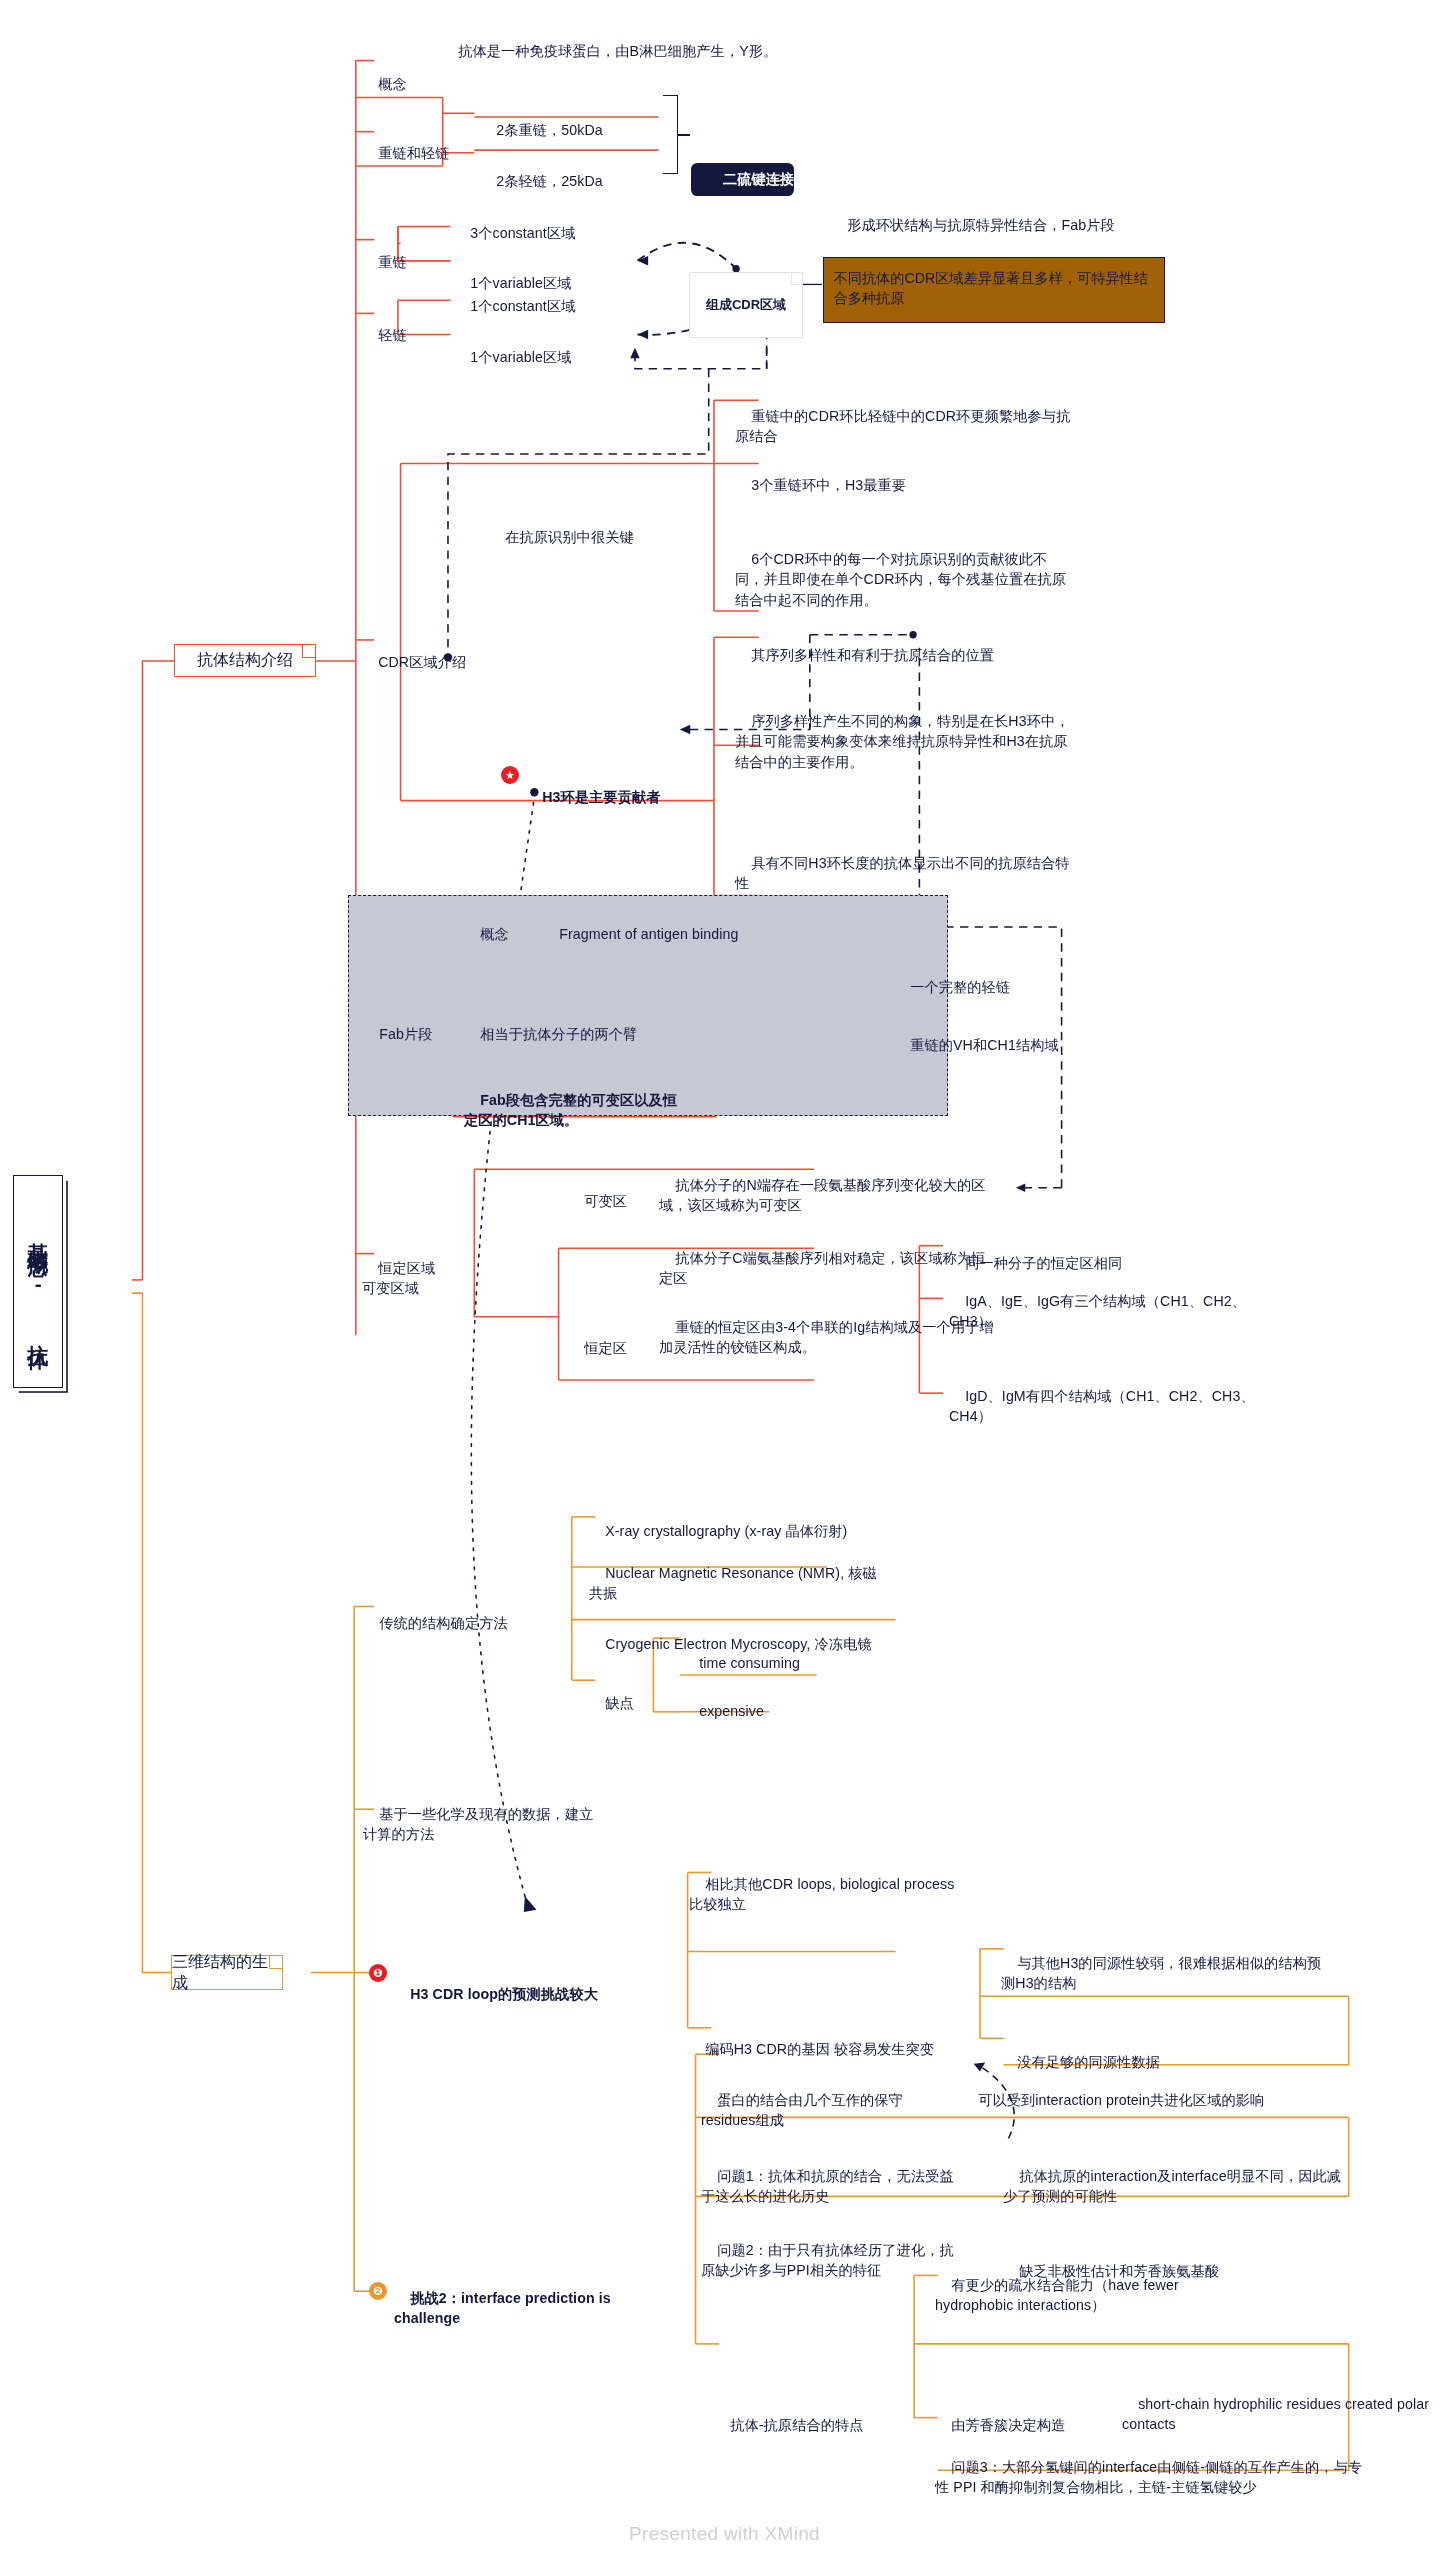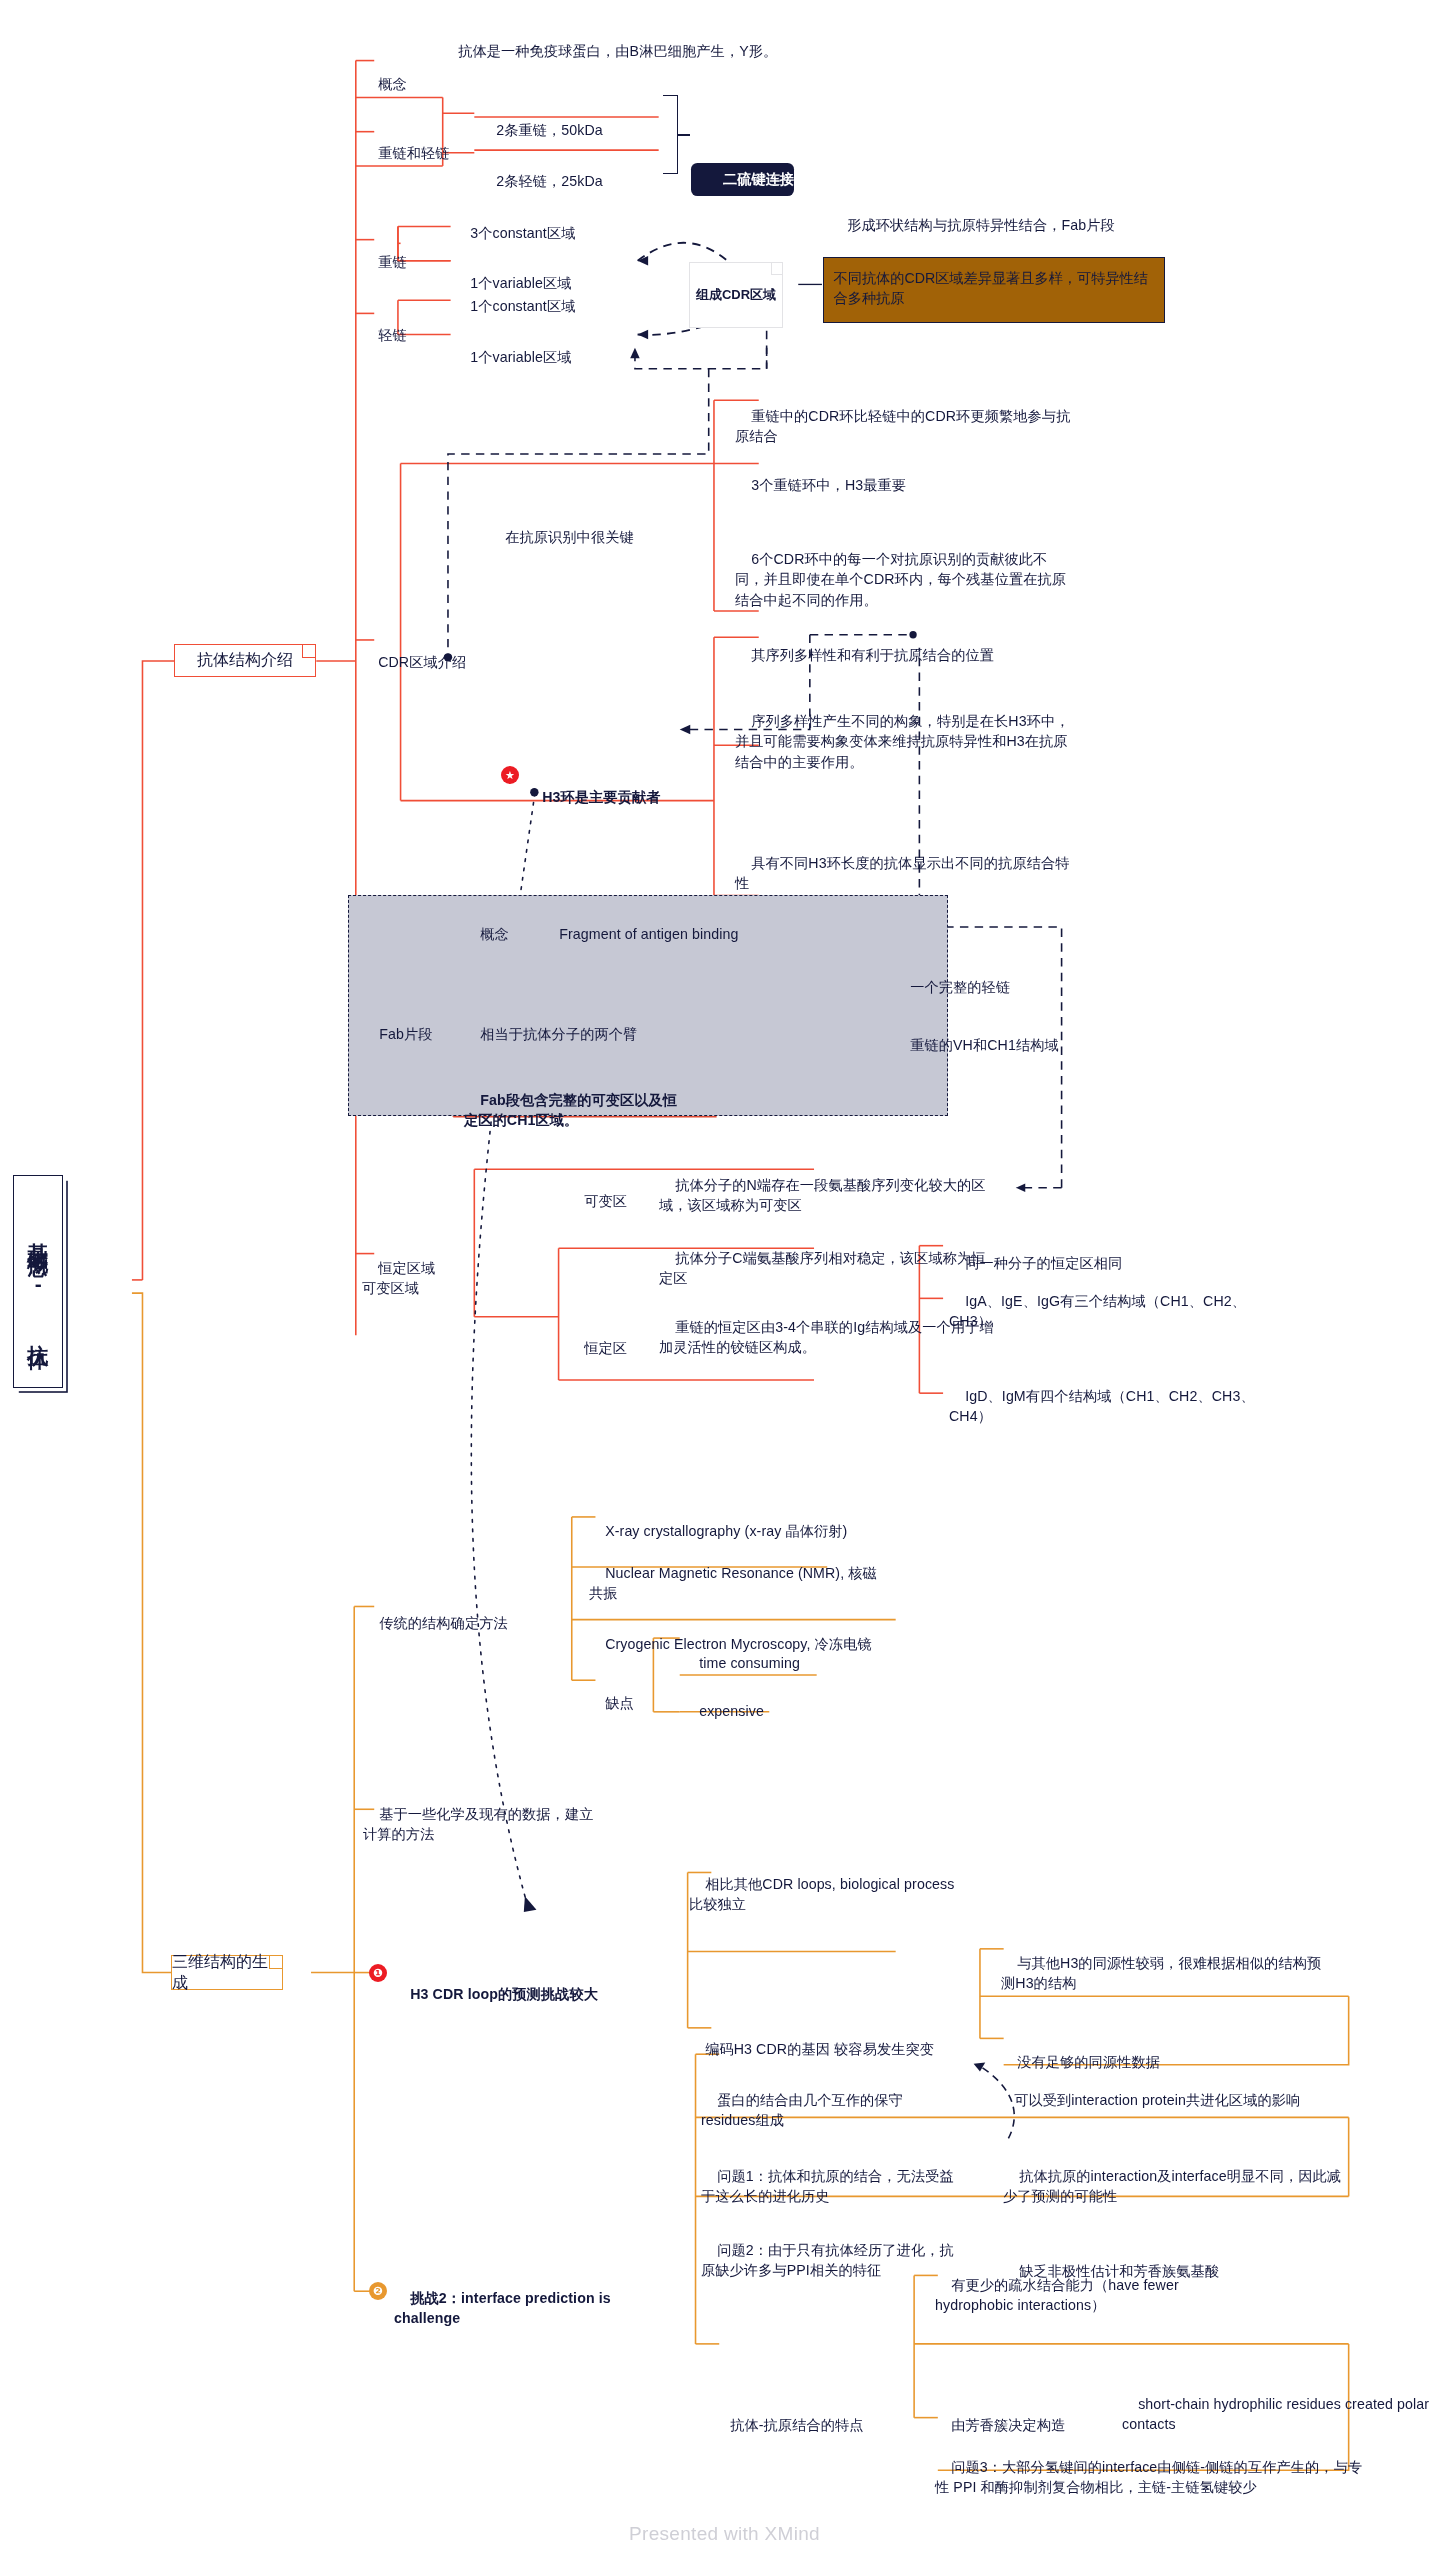--- a/index.html
+++ b/index.html
@@ -315,21 +315,21 @@
   <div class="node reg" style="left:362px;top:304px;width:63px;">
     <span>轻链</span>
   </div>
   <div class="node reg" style="left:454px;top:275px;width:211px;">
     <span>1个constant区域</span>
   </div>
   <div class="node reg" style="left:454px;top:326px;width:211px;">
     <span>1个variable区域</span>
   </div>
 
-  <div class="sticky" style="left:689px;top:262px;width:94px;height:66px;">
+  <div class="sticky" style="left:689px;top:272px;width:114px;height:66px;">
     <span>组成CDR区域</span>
     <span class="fold"></span>
   </div>
   <div class="node reg" style="left:831px;top:194px;width:337px;">
     <span>形成环状结构与抗原特异性结合，Fab片段</span>
   </div>
   <div class="boxed-navy" style="left:823px;top:257px;width:342px;height:66px;">
     <span>不同抗体的CDR区域差异显著且多样，可特异性结合多种抗原</span>
   </div>
 
@@ -462,21 +462,21 @@
   </div>
 
   <div class="badge orange" style="left:369px;top:2282px;">❷</div>
   <div class="node" style="left:394px;top:2267px;width:248px;">
     <span>挑战2：interface prediction is challenge</span>
   </div>
 
   <div class="node reg" style="left:701px;top:2069px;width:237px;">
     <span>蛋白的结合由几个互作的保守residues组成</span>
   </div>
-  <div class="node reg" style="left:998px;top:2069px;width:337px;">
+  <div class="node reg" style="left:962px;top:2069px;width:337px;">
     <span>可以受到interaction protein共进化区域的影响</span>
   </div>
   <div class="node reg" style="left:701px;top:2145px;width:263px;">
     <span>问题1：抗体和抗原的结合，无法受益于这么长的进化历史</span>
   </div>
   <div class="node reg" style="left:1003px;top:2145px;width:348px;">
     <span>抗体抗原的interaction及interface明显不同，因此减少了预测的可能性</span>
   </div>
   <div class="node reg" style="left:701px;top:2219px;width:263px;">
     <span>问题2：由于只有抗体经历了进化，抗原缺少许多与PPI相关的特征</span>

